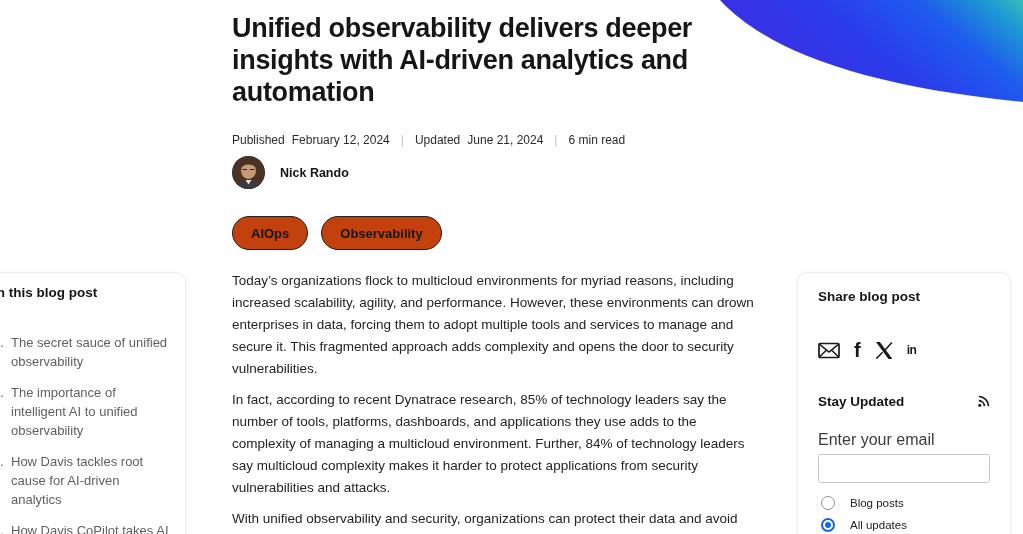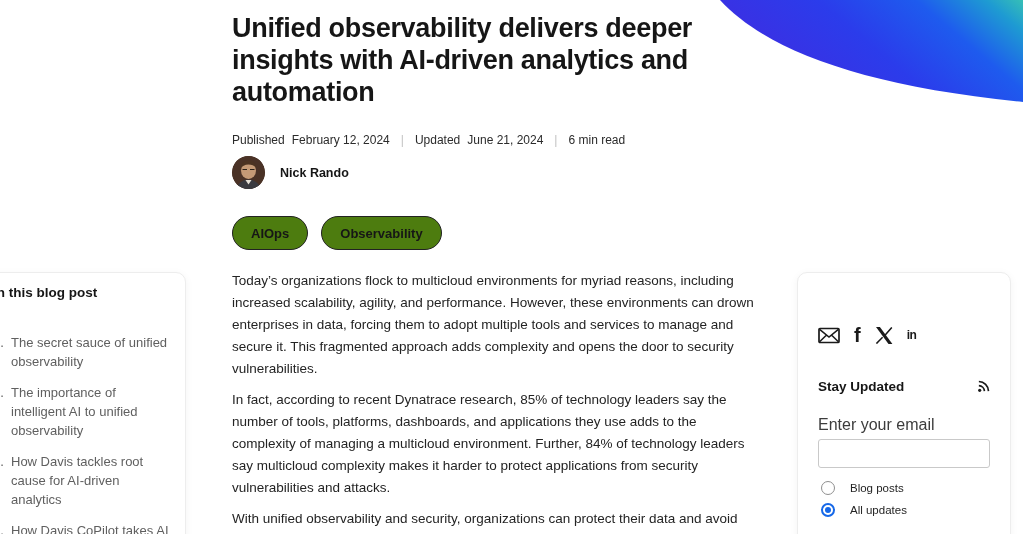--- a/index.html
+++ b/index.html
@@ -18,21 +18,21 @@
   .title { font-size:27px; font-weight:700; line-height:32px; color:#161616; letter-spacing:-0.3px; }
   .meta { display:flex; align-items:flex-end; margin-top:25px; font-size:12px; color:#2b2b2b; }
   .meta .lbl { margin-right:7px; }
   .meta .sep { color:#c2c2c2; margin:0 11px; }
   .author { display:flex; align-items:center; margin-top:9px; }
   .avatar { width:33px; height:33px; border-radius:50%; overflow:hidden; flex:0 0 33px; background:#4a3226; }
   .author-name { margin-left:15px; font-size:12.5px; font-weight:700; color:#161616; cursor:pointer; }
   .tags { display:flex; gap:13px; margin-top:27px; }
   .tag {
     display:inline-flex; align-items:center; height:31px; padding:16px 18px;
-    border:1.5px solid #222; border-radius:17px; background:#4d7c0f;
+    border:1.5px solid #222; border-radius:17px; background:#c2410c;
     font-size:13px; font-weight:700; color:#161616; cursor:pointer;
   }
   .body-copy { margin-top:20px; font-size:13.5px; line-height:22px; color:#242424; }
   .body-copy p { margin-bottom:9px; }
 
   
   .card {
     position:absolute; top:272px; background:#fff;
     border:1px solid #ededed; border-radius:10px;
     box-shadow:0 2px 8px rgba(0,0,0,0.05);
@@ -140,20 +140,21 @@
       <span>How Davis tackles root cause for AI-driven analytics</span>
     </li>
     <li class="toc-item">
       <span class="toc-num">4.</span>
       <span>How Davis CoPilot takes AI further and promotes collaboration</span>
     </li>
   </ol>
 </aside>
 
 <aside class="card share-card">
+  <div class="card-heading">Share blog post</div>
 
   <div class="share-icons">
     <span class="share-icon">
       <svg width="22" height="17" viewBox="0 0 22 17" aria-hidden="true">
         <rect x="1" y="1.5" width="20" height="14" rx="1" fill="none" stroke="currentColor" stroke-width="1.7"></rect>
         <path d="M1.6 2.4 L11 10 L20.4 2.4 M1.6 14.8 L8.3 8.2 M20.4 14.8 L13.7 8.2" fill="none" stroke="currentColor" stroke-width="1.5"></path>
       </svg>
     </span>
     <span class="share-icon fb-f">f</span>
     <span class="share-icon">

